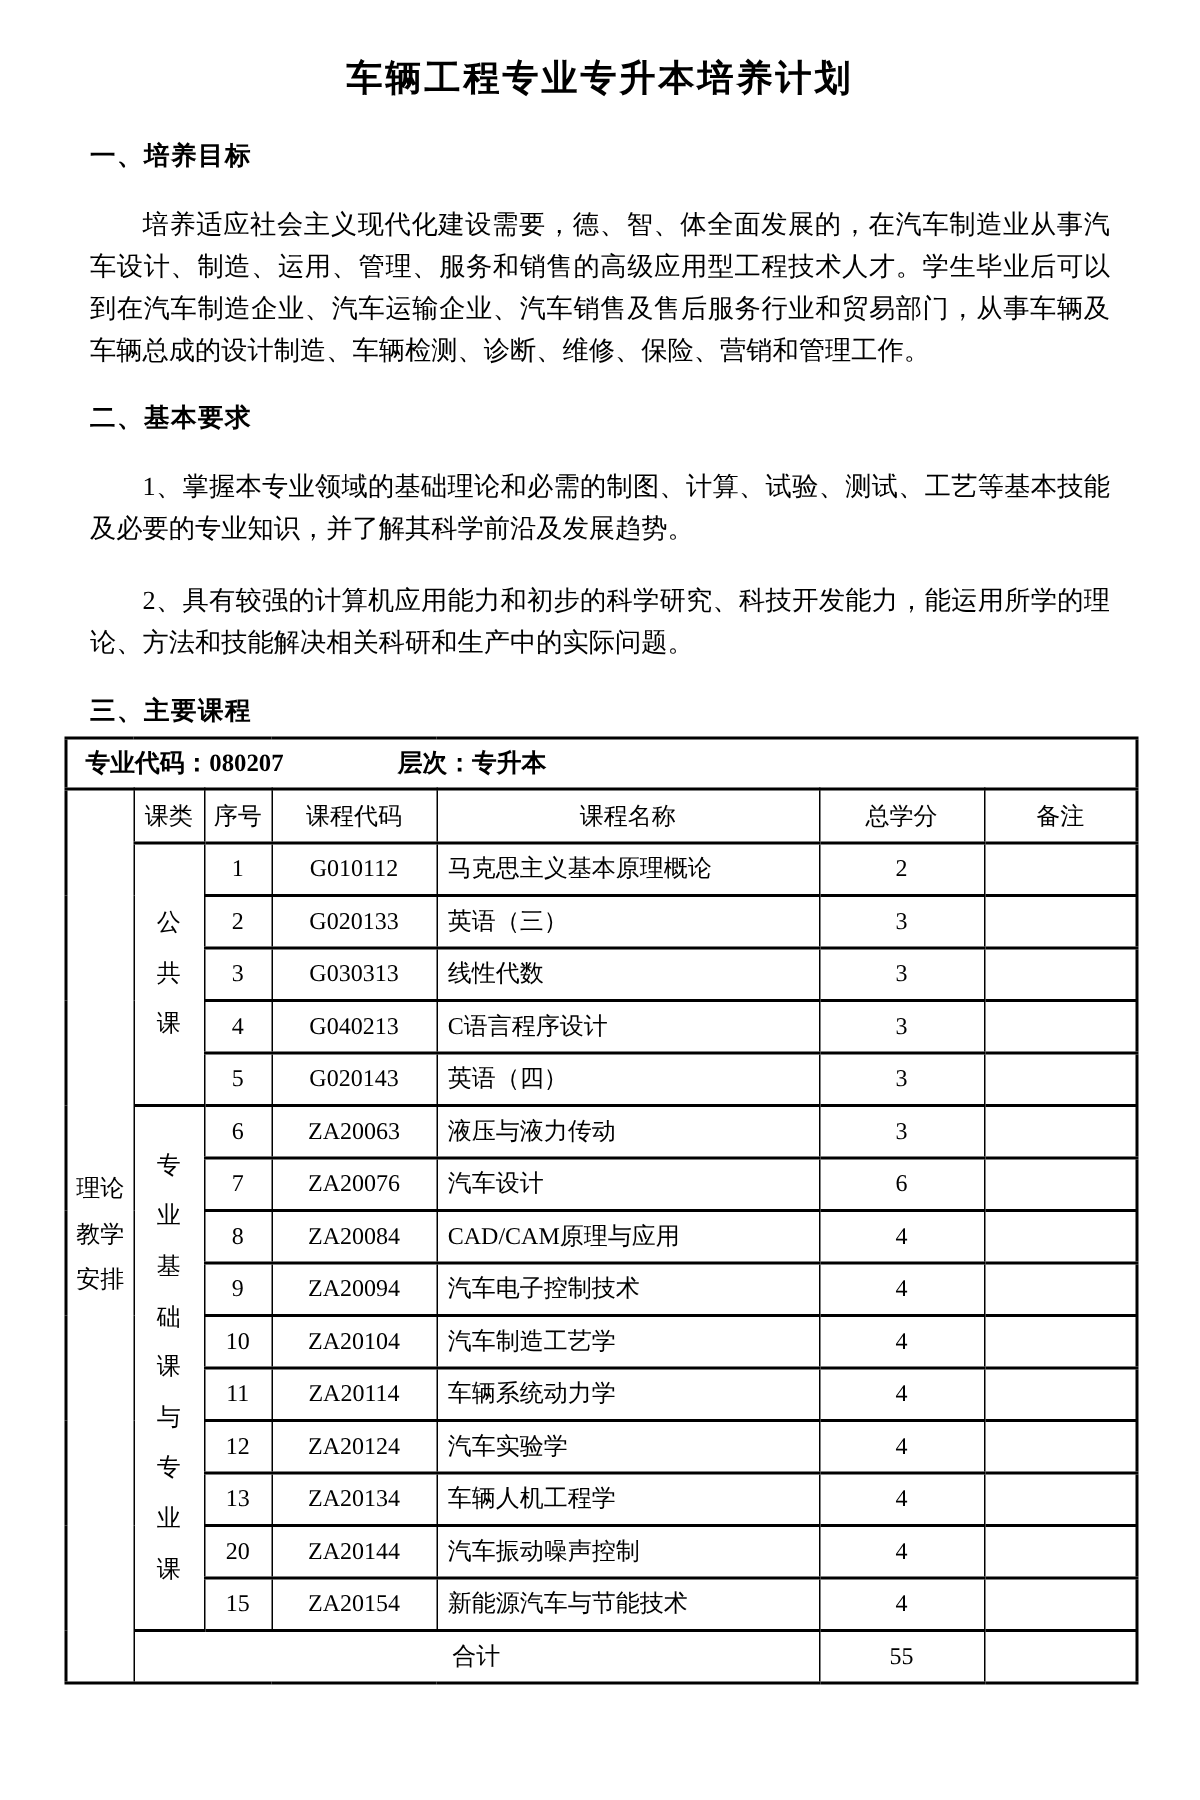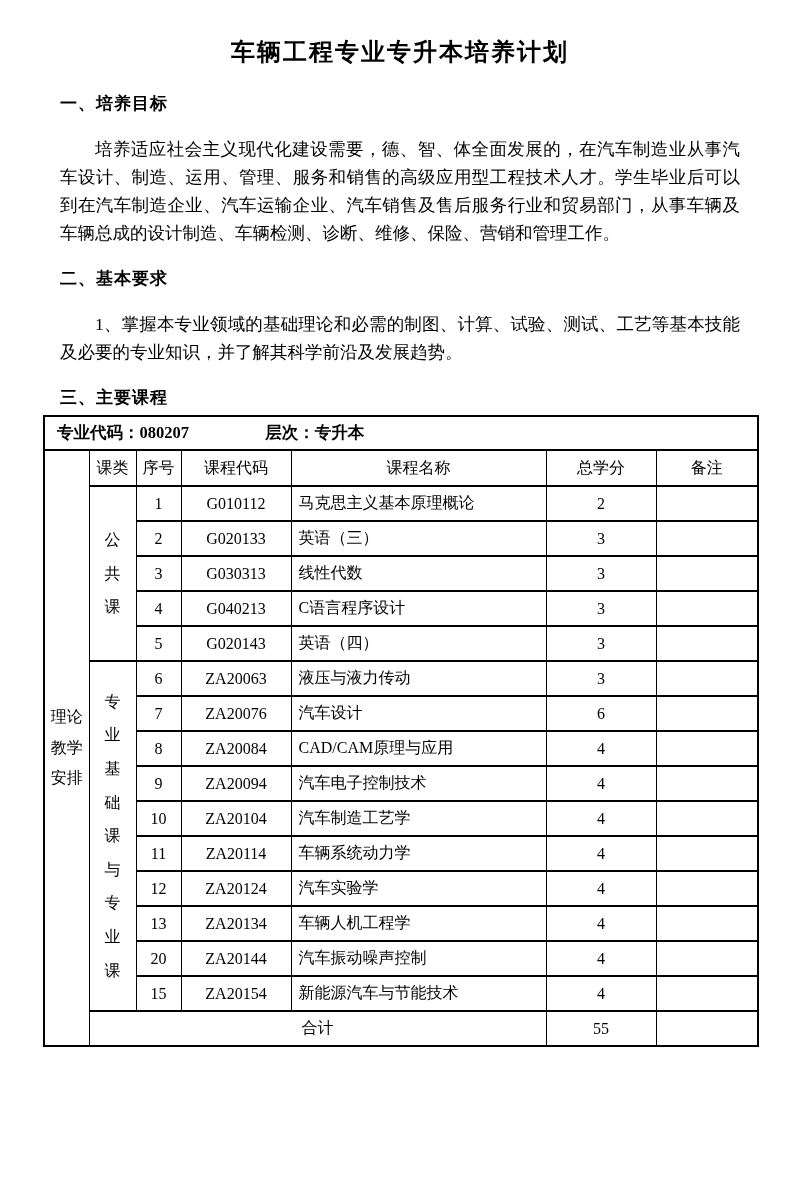--- a/index.html
+++ b/index.html
@@ -46,20 +46,21 @@
 
 <div class="page">
 
   <h1 class="doc-title">车辆工程专业专升本培养计划</h1>
 
   <h2 class="sec-head">一、培养目标</h2>
   <p class="body-p">培养适应社会主义现代化建设需要，德、智、体全面发展的，在汽车制造业从事汽车设计、制造、运用、管理、服务和销售的高级应用型工程技术人才。学生毕业后可以到在汽车制造企业、汽车运输企业、汽车销售及售后服务行业和贸易部门，从事车辆及车辆总成的设计制造、车辆检测、诊断、维修、保险、营销和管理工作。</p>
 
   <h2 class="sec-head">二、基本要求</h2>
   <p class="body-p">1、掌握本专业领域的基础理论和必需的制图、计算、试验、测试、工艺等基本技能及必要的专业知识，并了解其科学前沿及发展趋势。</p>
+  <p class="body-p">2、具有较强的计算机应用能力和初步的科学研究、科技开发能力，能运用所学的理论、方法和技能解决相关科研和生产中的实际问题。</p>
 
   <h2 class="sec-head">三、主要课程</h2>
 
   <table class="course-table">
     <colgroup>
       <col style="width:45px">
         <col style="width:47px">
         <col style="width:45px">
       <col style="width:110px">
         <col style="width:255px">

